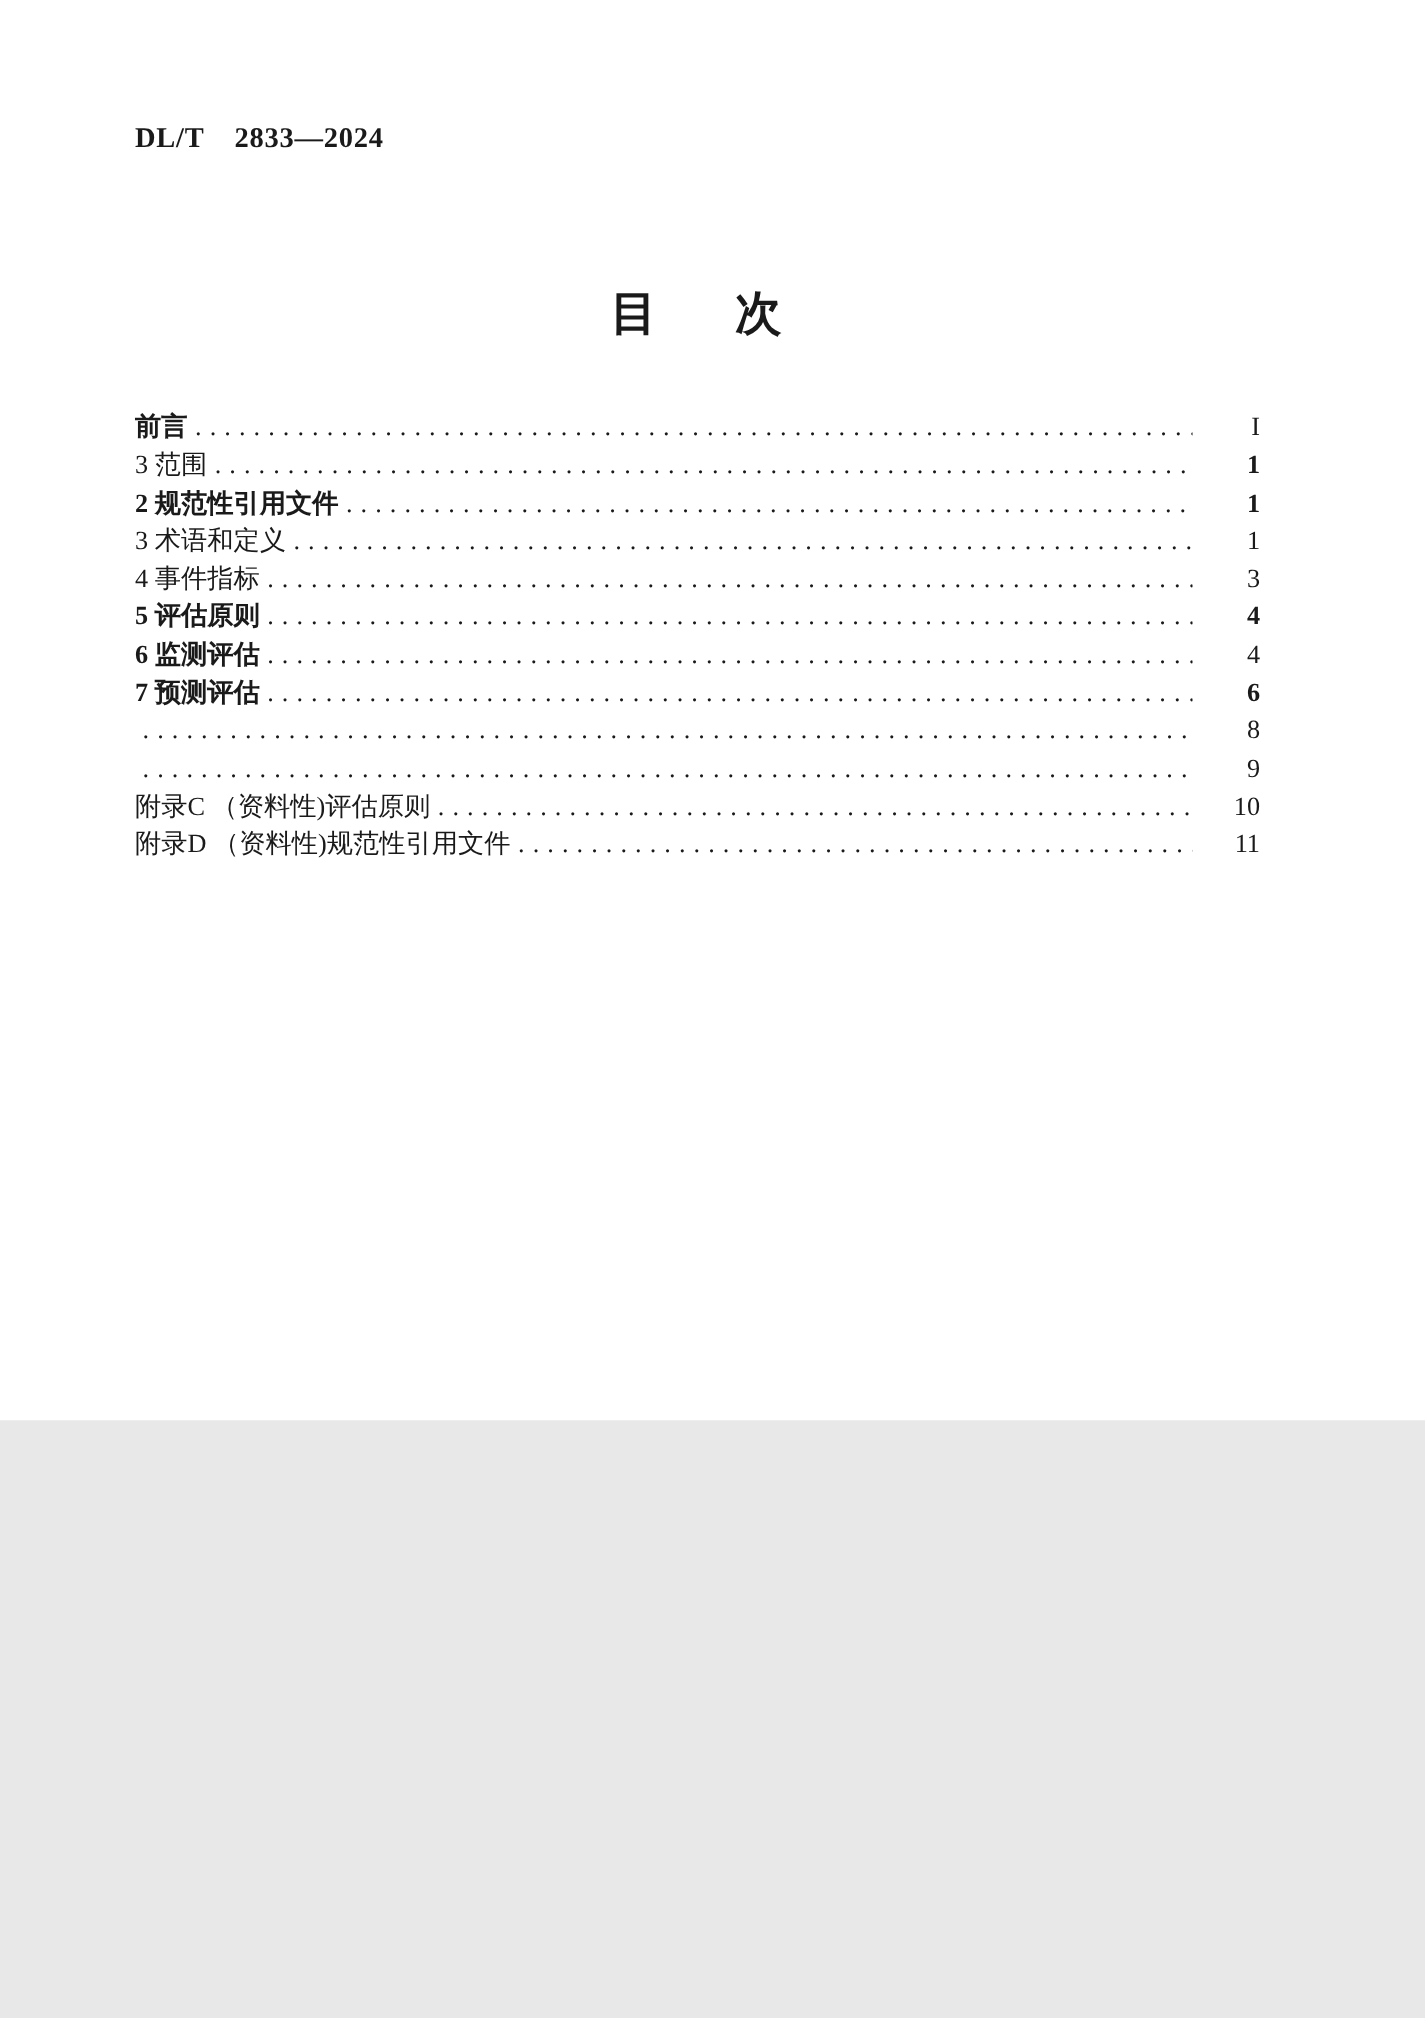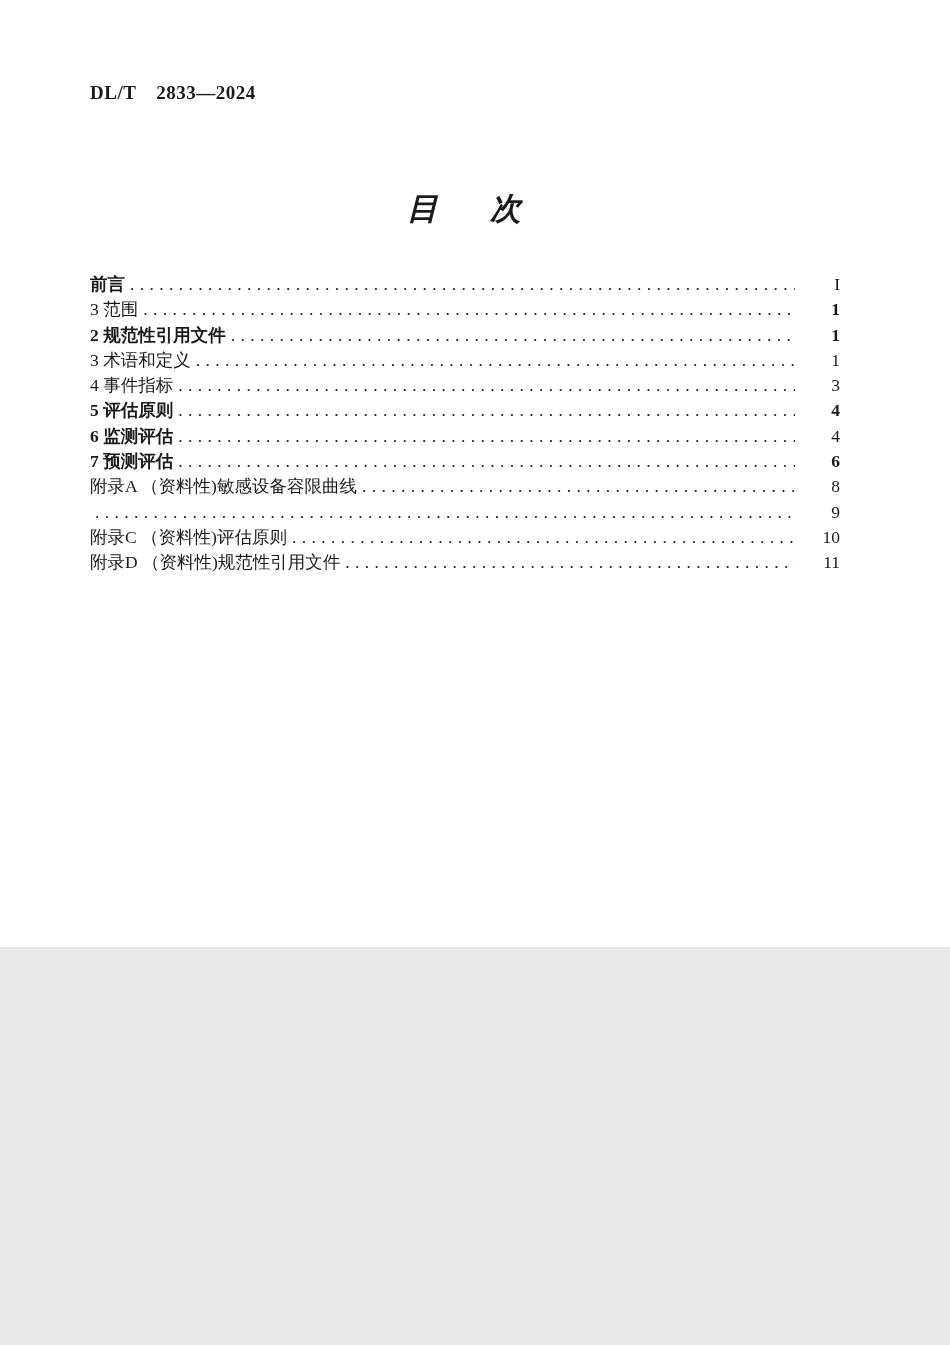--- a/index.html
+++ b/index.html
@@ -30,21 +30,20 @@
     right: 0;
     text-align: center;
     transform: translateX(-11px);
   }
   .doc-title span {
     font-size: 31px;
     font-weight: 700;
     letter-spacing: 52px;
     margin-right: -52px;
     white-space: nowrap;
-    font-style: italic;
   }
   .toc {
     position: absolute;
     left: 90px;
     top: 272px;
     width: 750px;
   }
   .toc-row {
     display: flex;
     align-items: flex-end;
@@ -124,21 +123,20 @@
       <span class="lbl b">6 监测评估</span>
         <span class="dots">. . . . . . . . . . . . . . . . . . . . . . . . . . . . . . . . . . . . . . . . . . . . . . . . . . . . . . . . . . . . . . . . . . . . . . . . . . . . . . . . . . . . . . . . . . . . . . . . . . . . . . . . . . . . . . </span>
         <span class="pg">4</span>
     </div>
     <div class="toc-row">
       <span class="lbl b">7 预测评估</span>
         <span class="dots">. . . . . . . . . . . . . . . . . . . . . . . . . . . . . . . . . . . . . . . . . . . . . . . . . . . . . . . . . . . . . . . . . . . . . . . . . . . . . . . . . . . . . . . . . . . . . . . . . . . . . . . . . . . . . . </span>
         <span class="pg b">6</span>
     </div>
     <div class="toc-row">
-      <span class="lbl">附录A （资料性)敏感设备容限曲线</span>
         <span class="dots">. . . . . . . . . . . . . . . . . . . . . . . . . . . . . . . . . . . . . . . . . . . . . . . . . . . . . . . . . . . . . . . . . . . . . . . . . . . . . . . . . . . . . . . . . . . . . . . . . . . . . . . . . . . . . . </span>
         <span class="pg">8</span>
     </div>
     <div class="toc-row">
         <span class="dots">. . . . . . . . . . . . . . . . . . . . . . . . . . . . . . . . . . . . . . . . . . . . . . . . . . . . . . . . . . . . . . . . . . . . . . . . . . . . . . . . . . . . . . . . . . . . . . . . . . . . . . . . . . . . . . </span>
         <span class="pg">9</span>
     </div>
     <div class="toc-row">
       <span class="lbl">附录C （资料性)评估原则</span>
         <span class="dots">. . . . . . . . . . . . . . . . . . . . . . . . . . . . . . . . . . . . . . . . . . . . . . . . . . . . . . . . . . . . . . . . . . . . . . . . . . . . . . . . . . . . . . . . . . . . . . . . . . . . . . . . . . . . . . </span>

